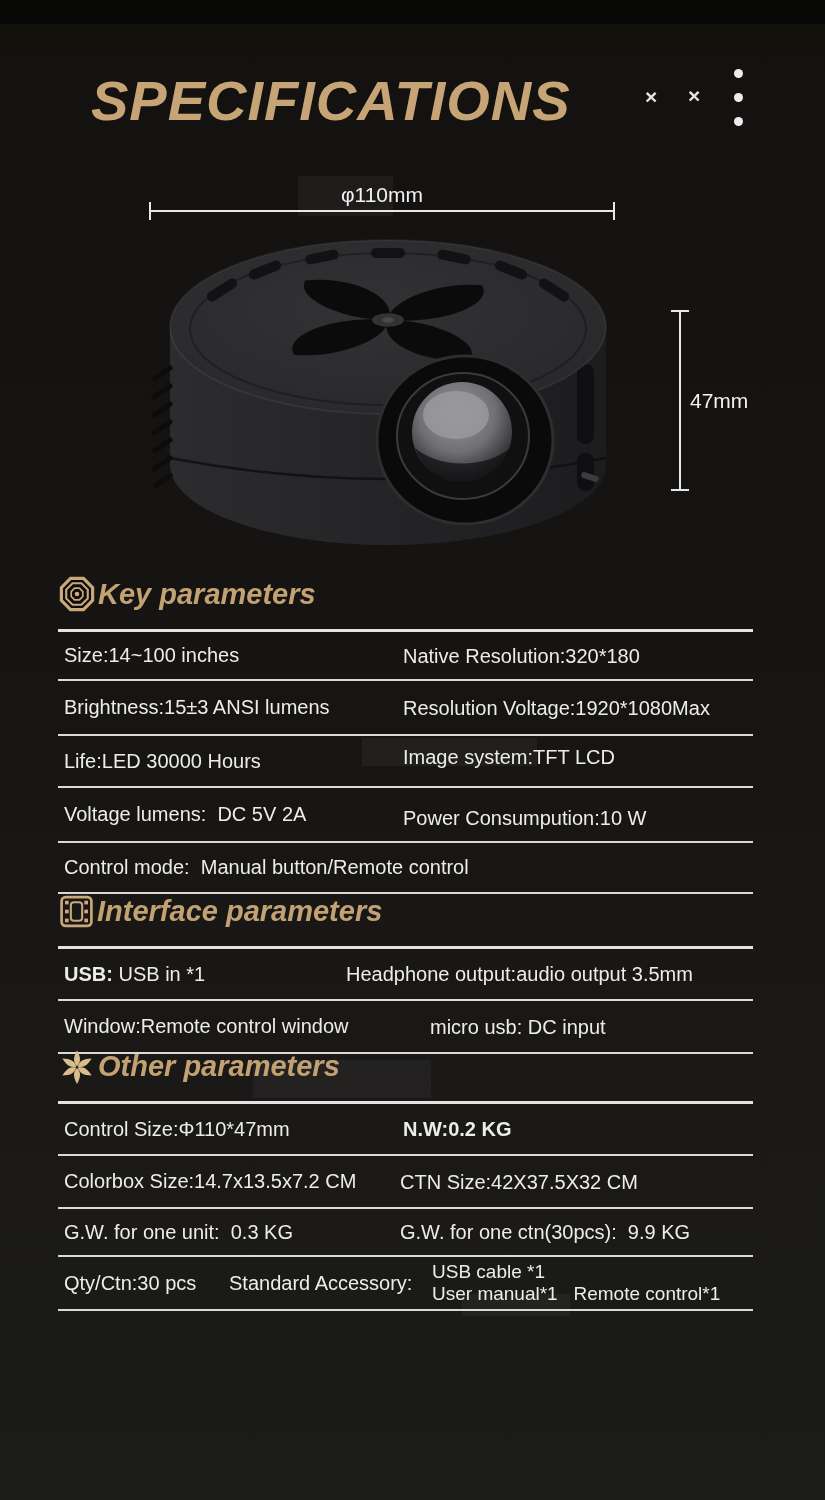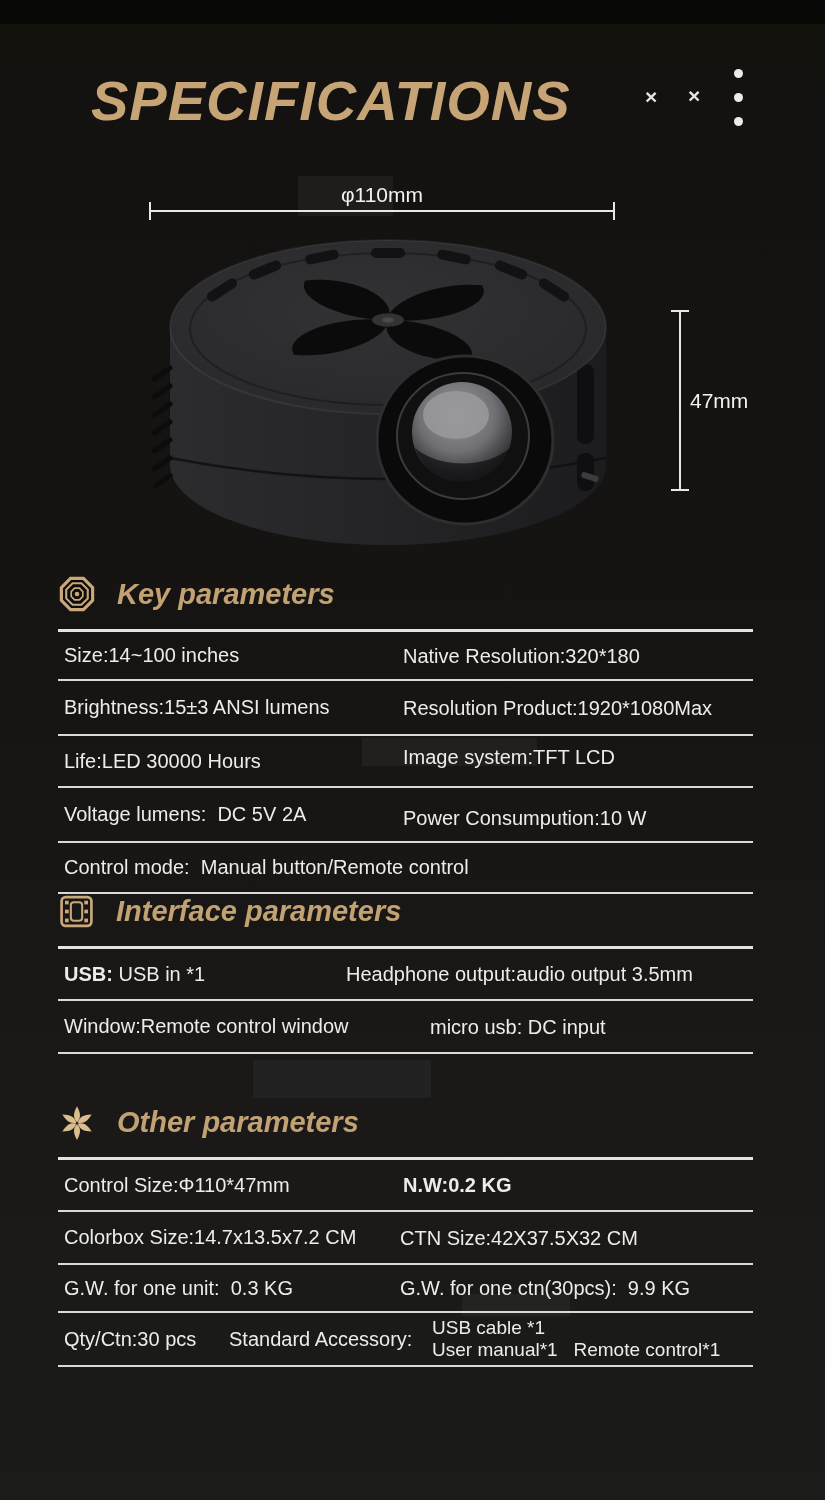--- a/index.html
+++ b/index.html
@@ -16,21 +16,21 @@
     font-size:56px;font-weight:bold;font-style:italic;letter-spacing:1px;
     color:#c7a476;white-space:pre;
   }
   
   .decor-cross{position:absolute;color:#e4e4e4;font-size:21px;font-weight:bold;}
   .dot{position:absolute;width:9px;height:9px;border-radius:50%;background:#ececec;}
   
   .diagram{position:absolute;left:0;top:178px;}
   
   .section{position:absolute;left:58px;width:695px;}
-  .sec-header{display:flex;align-items:center;gap:21px;height:44px;}
+  .sec-header{display:flex;align-items:center;gap:2px;height:44px;}
   .sec-title{font-size:29px;font-weight:bold;font-style:italic;color:#c2a173;margin:0;white-space:pre;}
   .divider{height:3px;background:#e3e3e3;margin-top:13px;}
   .row{position:relative;border-bottom:2px solid #d9d9d9;display:flex;align-items:center;}
   .cell{font-size:20px;color:#ececea;white-space:pre;}
   .cell-left{margin-left:6px;}
   .cell-right{position:absolute;top:50%;transform:translateY(-50%);}
   .b{font-weight:bold;}
   .acc-label{position:absolute;left:171px;top:50%;transform:translateY(-50%);}
   .acc-stack{position:absolute;left:374px;top:50%;transform:translateY(-50%);}
   .acc-line{font-size:19px;line-height:22px;color:#ececea;white-space:pre;}
@@ -161,21 +161,21 @@
       </svg>
       <h2 class="sec-title">Key parameters</h2>
     </div>
     <div class="divider"></div>
     <div class="row h47">
       <span class="cell cell-left">Size:14~100 inches</span>
       <span class="cell cell-right rx309">Native Resolution:320*180</span>
     </div>
     <div class="row h53">
       <span class="cell cell-left">Brightness:15±3 ANSI lumens</span>
-      <span class="cell cell-right rx309">Resolution Product:1920*1080Max</span>
+      <span class="cell cell-right rx309">Resolution Voltage:1920*1080Max</span>
     </div>
     <div class="row h50">
       <span class="cell cell-left">Life:LED 30000 Hours</span>
       <span class="cell cell-right rx309" style="top:42%;">Image system:TFT LCD</span>
     </div>
     <div class="row h53">
       <span class="cell cell-left">Voltage lumens:  DC 5V 2A</span>
       <span class="cell cell-right rx309" style="top:56%;">Power Consumpution:10 W</span>
     </div>
     <div class="row h49">
@@ -201,21 +201,21 @@
     <div class="row h50">
       <span class="cell cell-left"><span class="b">USB:</span><span> USB in *1</span></span>
       <span class="cell cell-right rx287">Headphone output:audio output 3.5mm</span>
     </div>
     <div class="row h51">
       <span class="cell cell-left">Window:Remote control window</span>
       <span class="cell cell-right rx372">micro usb: DC input</span>
     </div>
   </div>
 
-  <div class="section" style="top:1100px;">
+  <div class="section" style="top:1044px;">
     <div class="sec-header">
       <svg width="38" height="38" viewBox="0 0 36 36">
         <g transform="translate(18,19)" fill="#d9bd8c">
           <path d="M0 -16 C 3.8 -9 3.8 -5 0 -0.8 C -3.8 -5 -3.8 -9 0 -16 Z"></path>
           <path d="M0 -16 C 3.8 -9 3.8 -5 0 -0.8 C -3.8 -5 -3.8 -9 0 -16 Z" transform="rotate(60)"></path>
           <path d="M0 -16 C 3.8 -9 3.8 -5 0 -0.8 C -3.8 -5 -3.8 -9 0 -16 Z" transform="rotate(120)"></path>
           <path d="M0 -16 C 3.8 -9 3.8 -5 0 -0.8 C -3.8 -5 -3.8 -9 0 -16 Z" transform="rotate(180)"></path>
           <path d="M0 -16 C 3.8 -9 3.8 -5 0 -0.8 C -3.8 -5 -3.8 -9 0 -16 Z" transform="rotate(240)"></path>
           <path d="M0 -16 C 3.8 -9 3.8 -5 0 -0.8 C -3.8 -5 -3.8 -9 0 -16 Z" transform="rotate(300)"></path>
         </g>

